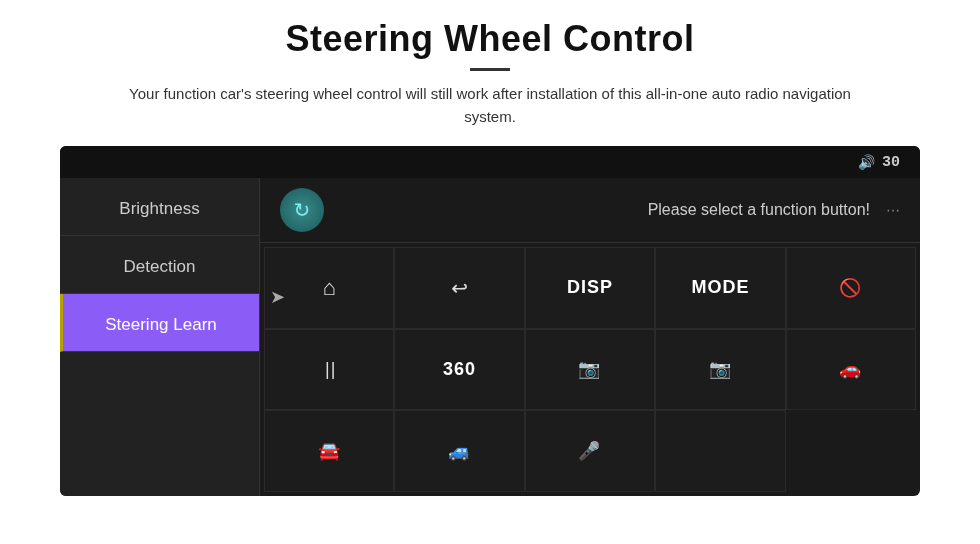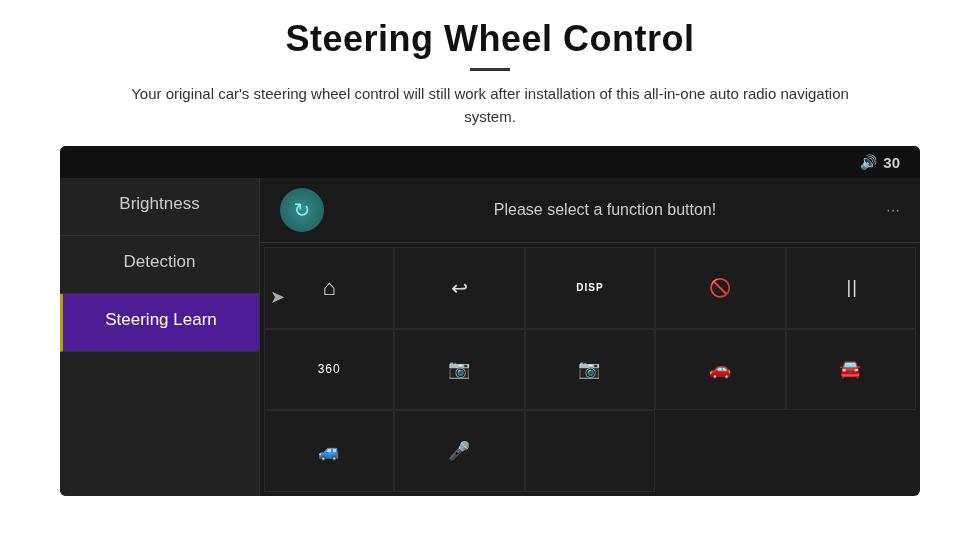--- a/index.html
+++ b/index.html
@@ -68,20 +68,21 @@
 
     .volume-icon {
       color: #ccc;
       font-size: 14px;
     }
 
     .volume-number {
       color: #ccc;
       font-size: 15px;
       font-weight: bold;
+      font-family: Liberation Mono, monospace;
     }
 
     .device-body {
       display: flex;
       flex: 1;
       overflow: hidden;
     }
 
     
     .sidebar {
@@ -93,27 +94,27 @@
     }
 
     .sidebar-item {
       padding: 16px 20px;
       color: #ccc;
       font-size: 17px;
       text-align: center;
       cursor: pointer;
       border-bottom: 1px solid #333;
       display: flex;
-      align-items: flex-start;
+      align-items: flex-end;
       justify-content: center;
       min-height: 58px;
     }
 
     .sidebar-item.active {
-      background: #4c1d95;
+      background: #8b5cf6;
       border-left: 3px solid #b8a000;
       color: #fff;
     }
 
     
     .main-content {
       flex: 1;
       display: flex;
       flex-direction: column;
       padding: 0;
@@ -139,21 +140,21 @@
       justify-content: center;
       color: #7af0f0;
       font-size: 20px;
       flex-shrink: 0;
     }
 
     .function-prompt {
       color: #ccc;
       font-size: 16px;
       flex: 1;
-      text-align: center;
+      text-align: right;
     }
 
     .settings-dots {
       color: #888;
       font-size: 14px;
       margin-left: auto;
     }
 
     
     .buttons-grid {
@@ -171,21 +172,21 @@
       justify-content: center;
       border: 1px solid #2a2a2a;
       color: #ddd;
       font-size: 22px;
       cursor: pointer;
       background: #1c1c1c;
       position: relative;
     }
 
     .grid-cell .cell-label {
-      font-size: 10px;
+      font-size: 18px;
       font-weight: bold;
       color: #fff;
       letter-spacing: 1px;
     }
 
     .grid-cell .cell-icon {
       font-size: 22px;
       color: #ddd;
     }
 
@@ -199,21 +200,21 @@
       pointer-events: none;
       z-index: 10;
     }
   </style>
 </head>
 <body>
 
 <div class="page-container">
   <h1 class="page-title">Steering Wheel Control</h1>
   <div class="title-divider"></div>
-  <p class="page-subtitle">Your original car's steering wheel control will still work after installation of this all-in-one auto radio navigation system.</p>
+  <p class="page-subtitle">Your function car's steering wheel control will still work after installation of this all-in-one auto radio navigation system.</p>
 
   <div class="device-screen">
 
     <div class="device-topbar">
       <span class="volume-icon">🔊</span>
       <span class="volume-number">30</span>
     </div>
 
     <div class="device-body">
 
@@ -244,28 +245,31 @@
           <div class="grid-cell">
             <span class="cell-icon">⌂</span>
           </div>
           <div class="grid-cell">
             <span class="cell-icon" style="font-size:20px;">↩</span>
           </div>
           <div class="grid-cell">
             <span class="cell-label">DISP</span>
           </div>
           <div class="grid-cell">
+            <span class="cell-label">MODE</span>
+          </div>
+          <div class="grid-cell">
             <span class="cell-icon" style="font-size:18px;">🚫</span>
           </div>
 
           <div class="grid-cell">
             <span class="cell-icon" style="font-size:18px; letter-spacing:-2px;">| |</span>
           </div>
           <div class="grid-cell">
-            <span class="cell-label" style="font-size:12px; font-weight:400;">360</span>
+            <span class="cell-label" style="font-size:18px; font-weight:700;">360</span>
           </div>
           <div class="grid-cell">
             <span class="cell-icon" style="font-size:18px;">📷</span>
           </div>
           <div class="grid-cell">
             <span class="cell-icon" style="font-size:18px;">📷</span>
           </div>
 
           <div class="grid-cell">
             <span class="cell-icon" style="font-size:18px;">🚗</span>

